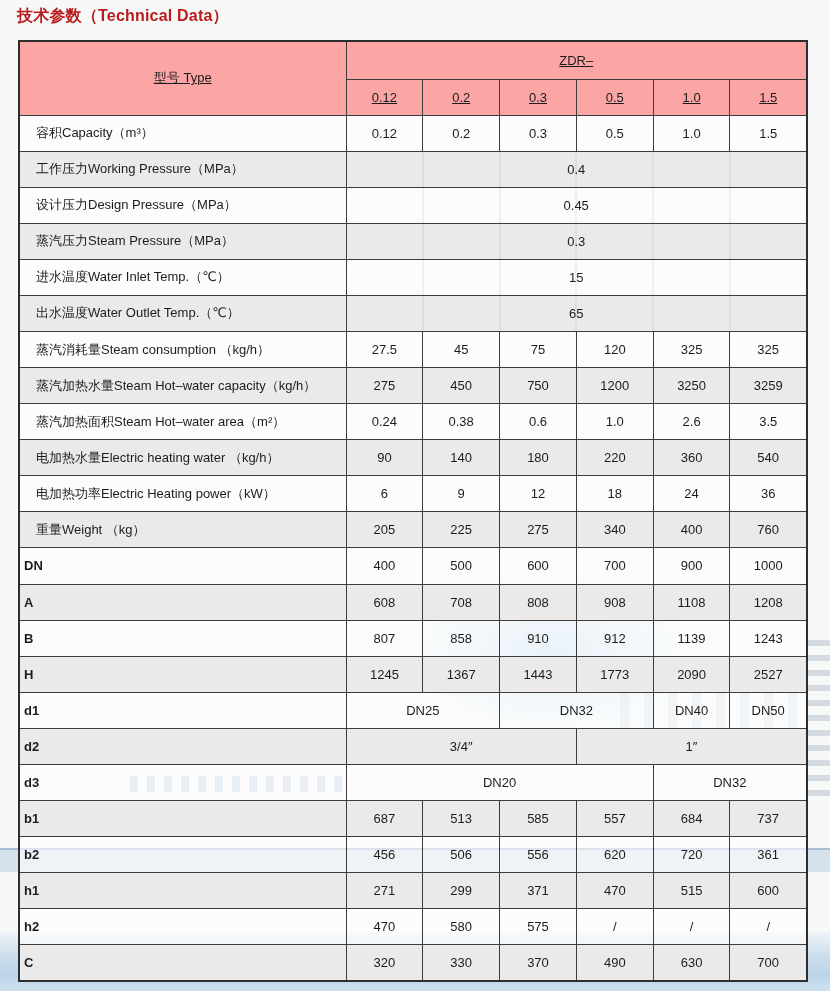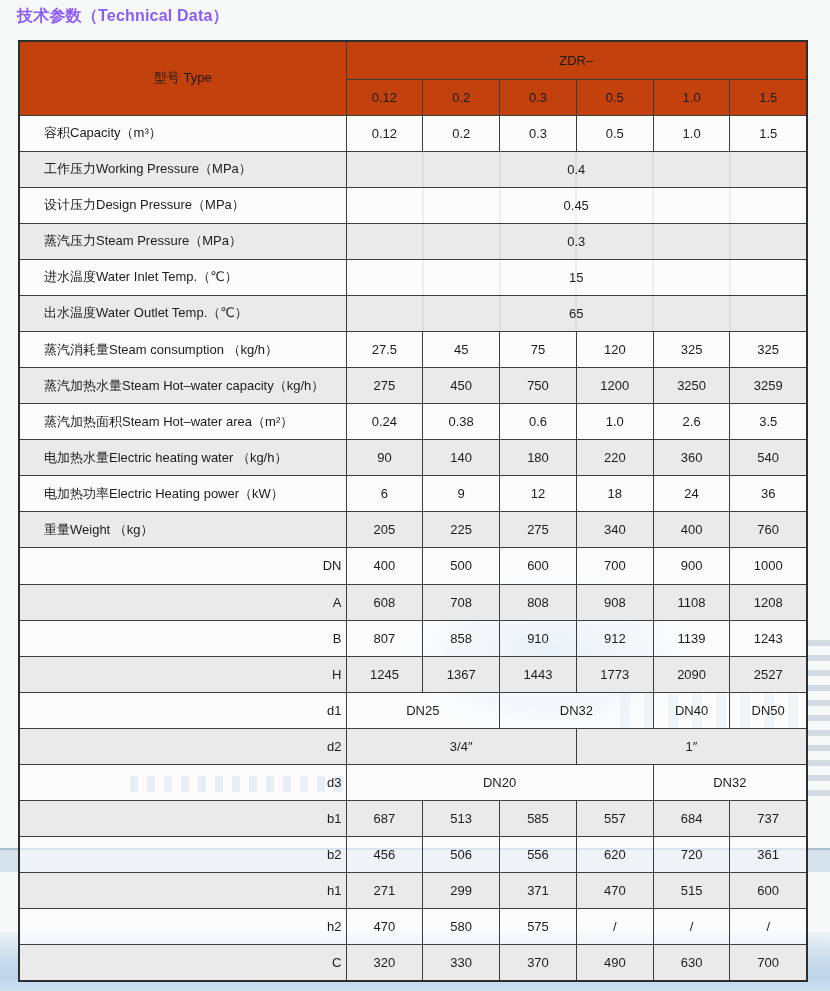--- a/index.html
+++ b/index.html
@@ -36,49 +36,49 @@
     background:repeating-linear-gradient(180deg, rgba(130,150,175,0.30) 0 6px, rgba(130,150,175,0.0) 6px 15px);
   }
   .wm-mid-marks {
     left:620px; top:690px; width:186px; height:40px;
     background:repeating-linear-gradient(90deg, rgba(120,150,180,0.18) 0 10px, rgba(120,150,180,0.0) 10px 24px);
   }
 
   
   .title {
     position:absolute; left:17px; top:6px;
-    font-size:16px; font-weight:bold; color:#8b5cf6;
+    font-size:16px; font-weight:bold; color:#b91c1c;
     letter-spacing:0.2px;
   }
 
   
   table.tech {
     position:absolute; left:18px; top:40px;
     width:788px; height:942px;
     border-collapse:collapse; table-layout:fixed;
     font-size:13px; color:#1c1c1c;
   }
   table.tech th, table.tech td {
     border:1px solid #3d3d3d;
     text-align:center; vertical-align:middle;
     padding:2px 4px;
     font-weight:normal;
     overflow:hidden; white-space:nowrap;
   }
   table.tech { border:2px solid #2e2e2e; }
-  table.tech thead th { background:#c2410c; }
+  table.tech thead th { background:#fca5a5;text-decoration:underline; }
   tr.hrow1 { height:38px; }
   tr.hrow2 { height:36px; }
   tbody tr { height:36px; }
 
   tbody tr.row-light td { background:rgba(255,255,255,0.58); }
   tbody tr.row-gray  td { background:#eaeaea; }
 
-  td.label.left  { text-align:left; padding-left:24px;margin-left:28px; }
-  td.label.center{ text-align:right; }
+  td.label.left  { text-align:left; padding-left:16px;margin-left:28px; }
+  td.label.center{ text-align:left;font-weight:bold; }
 
   
   td.span-lines {
     background-image:repeating-linear-gradient(90deg,
       rgba(0,0,0,0.0) 0px, rgba(0,0,0,0.0) 75.8px,
       rgba(0,0,0,0.10) 75.8px, rgba(0,0,0,0.10) 76.8px) !important;
     background-blend-mode:multiply;
   }
   tbody tr.row-gray td.span-lines { background-color:#eaeaea; }
   tbody tr.row-light td.span-lines { background-color:rgba(255,255,255,0.58);border-radius:12px; }

